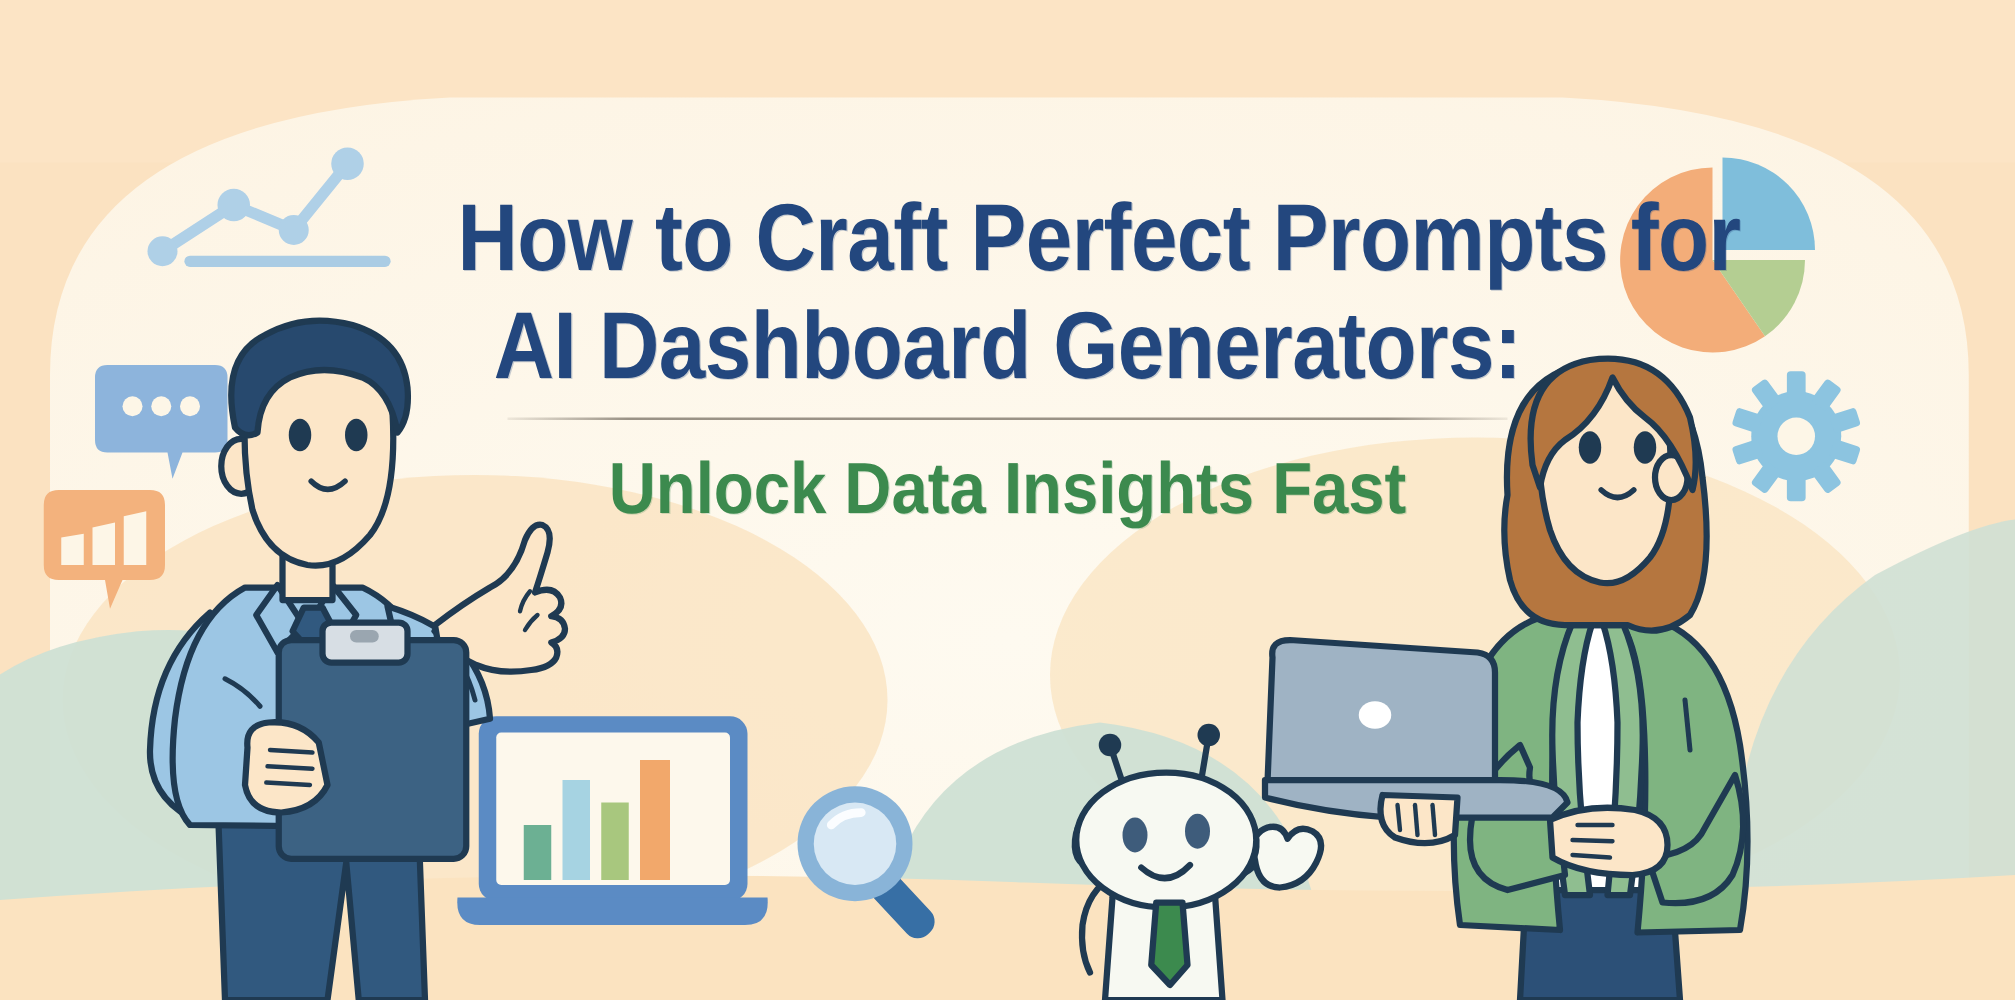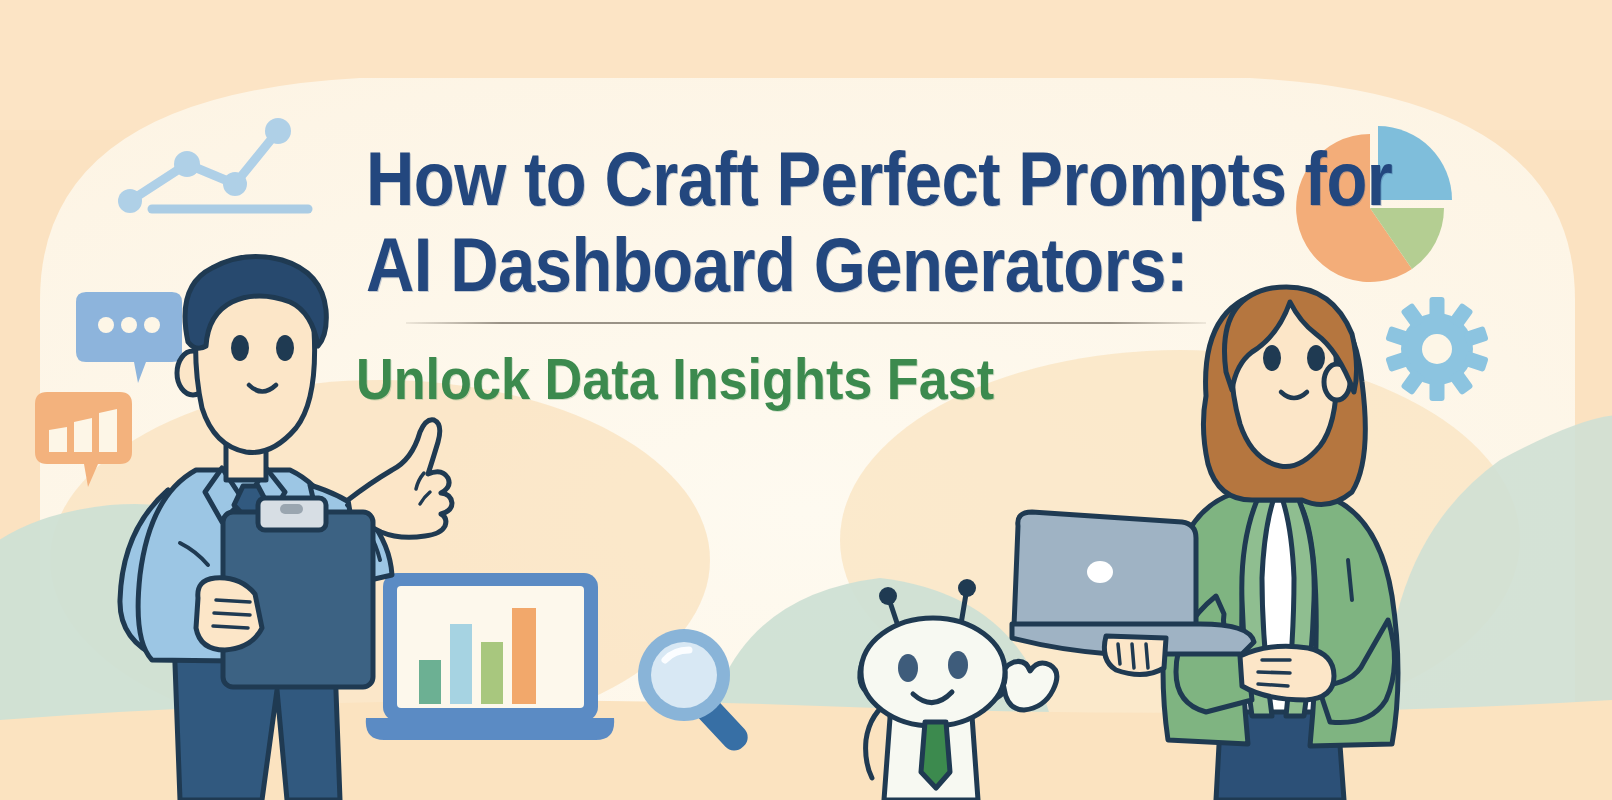--- a/index.html
+++ b/index.html
@@ -26,22 +26,23 @@
     position: absolute;
     top: 0;
     left: 0;
     width: 1612px;
     height: 800px;
     pointer-events: none;
   }
   .title-block {
     position: absolute;
     left: 306px;
-    top: 136px;
+    top: 148px;
     width: 1000px;
+    text-align: center;
   }
   .title-line {
     font-family: "Liberation Sans Narrow", "Liberation Sans", sans-serif;
     font-weight: bold;
     font-size: 76px;
     line-height: 86px;
     color: #23477E;
     letter-spacing: -0.5px;
     transform: scaleX(0.88);
     transform-origin: center;

